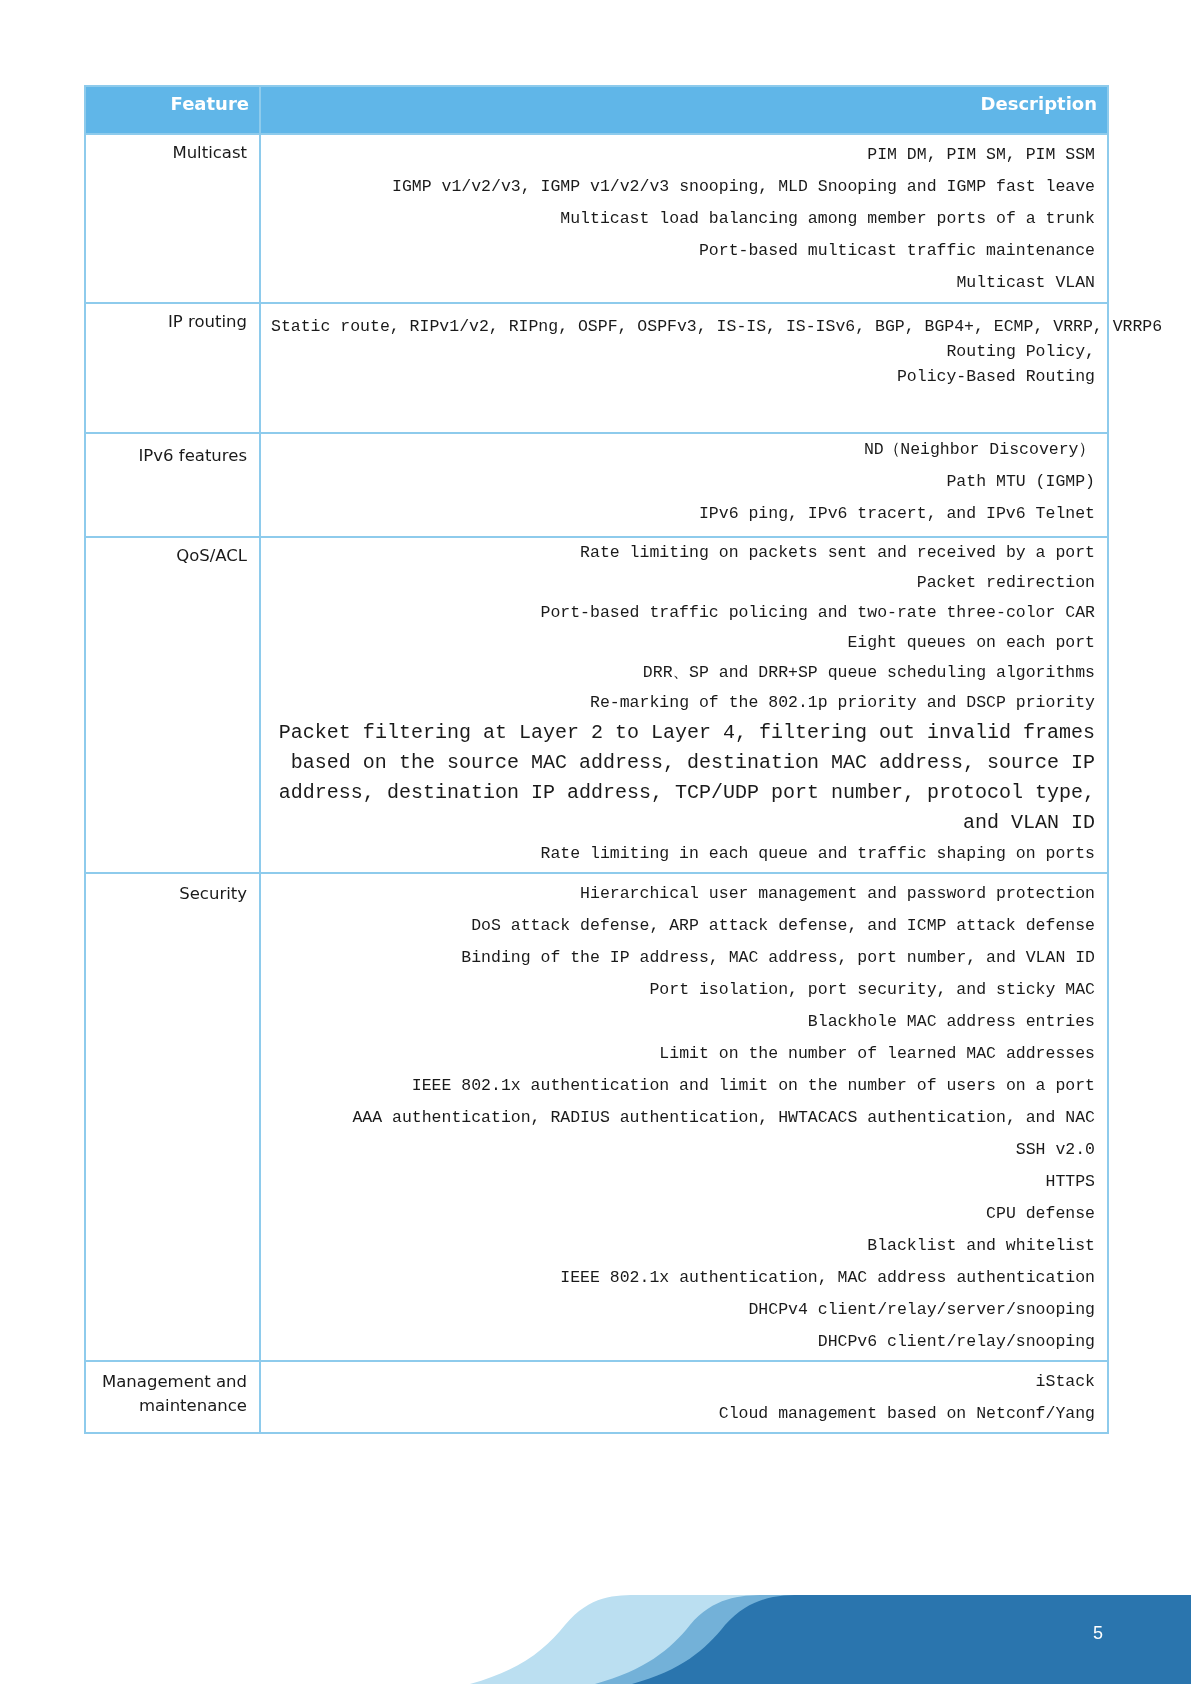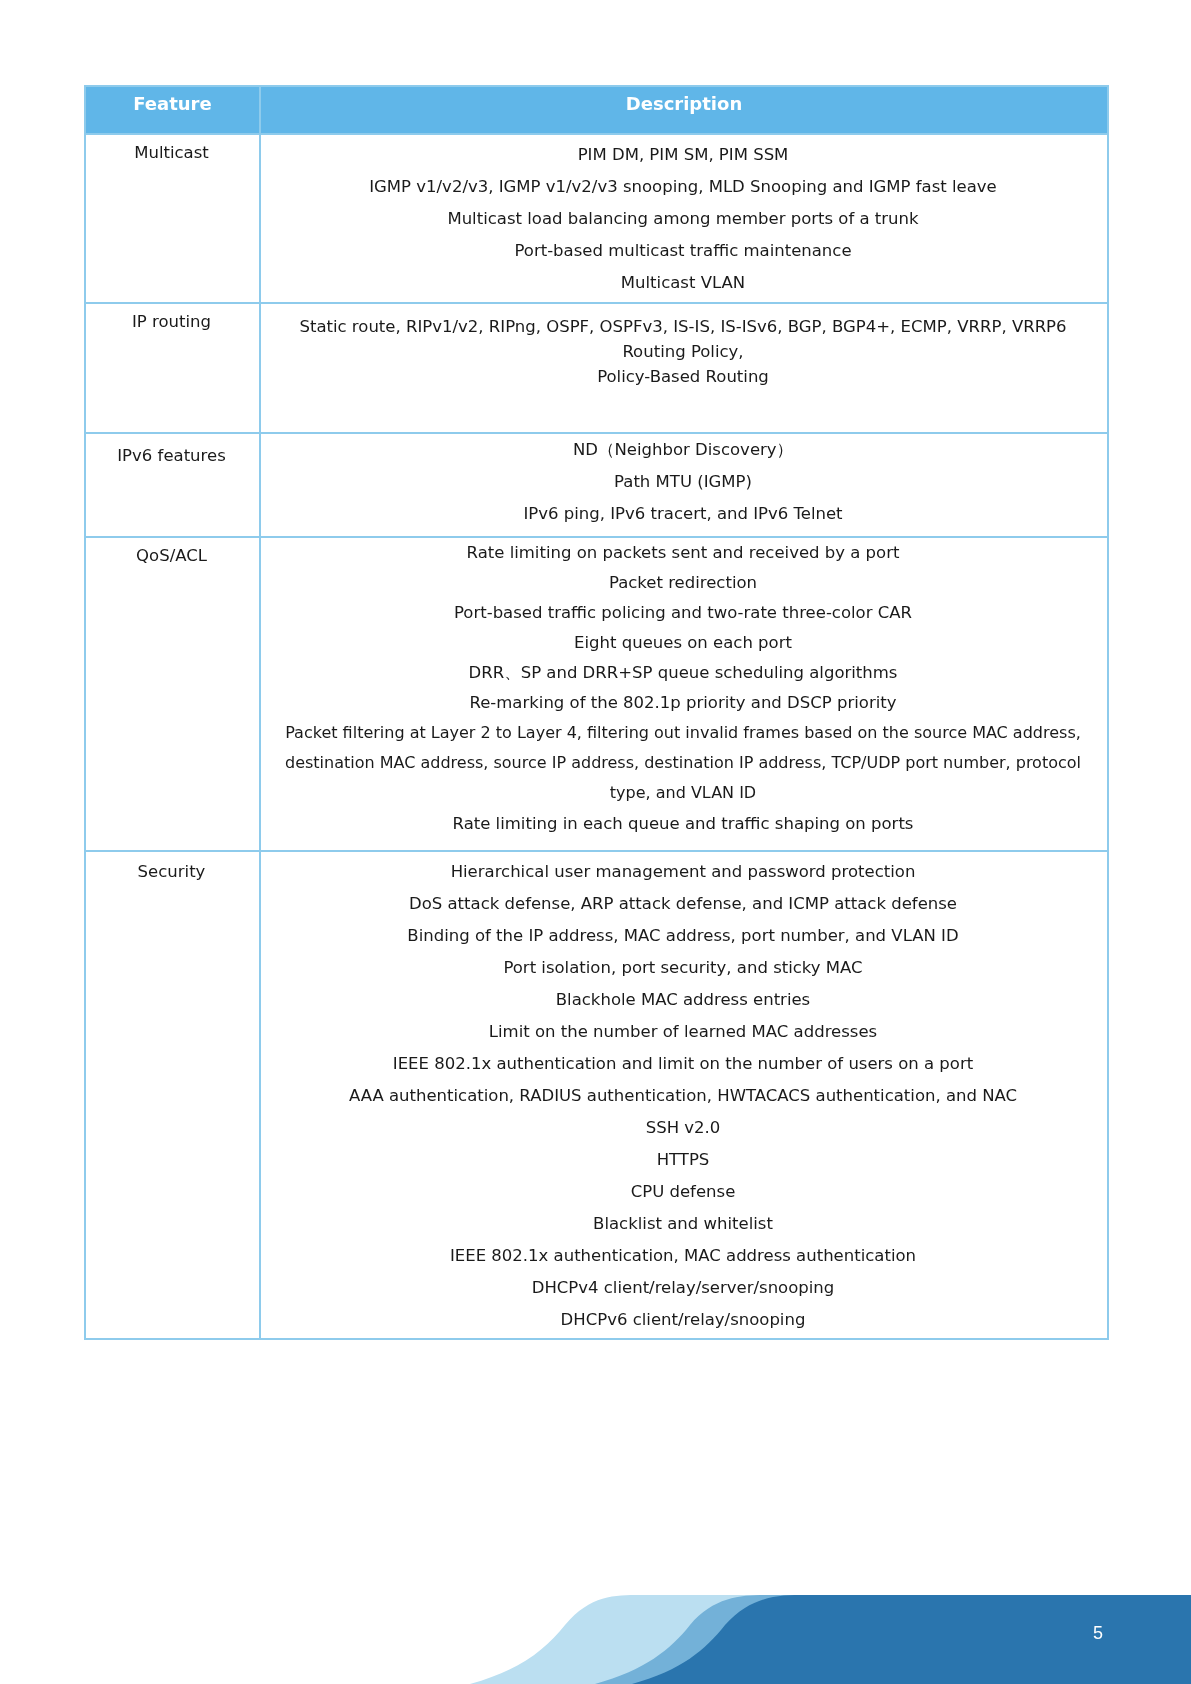--- a/index.html
+++ b/index.html
@@ -9,32 +9,32 @@
     font-family: "DejaVu Sans", "Liberation Sans", sans-serif;
     color: #1a1a1a;
   }
   .spec-table {
     position: absolute; left: 84px; top: 85px; width: 1023px;
     border-collapse: collapse; table-layout: fixed;
   }
   .spec-table col.c1 { width: 175px; }
   .spec-table col.c2 { width: 848px; }
   .spec-table th, .spec-table td {
-    border: 2px solid #8ecbec; vertical-align: top; text-align: center;
+    border: 2px solid #8ecbec; vertical-align: top; text-align: right;
   }
   .spec-table th {
     background: #60b6e8; color: #ffffff; font-weight: bold;
     font-size: 18px; padding: 6px 10px 0 10px; height: 40px;
     border-color: #8ecbec;
   }
   .spec-table td {
     font-size: 16.5px; line-height: 32px; padding: 4px 12px 2px 10px;
   }
   .feat { padding-top: 6px !important; line-height: 24px !important; }
-  .lines div { line-height: 32px; white-space: nowrap; }
+  .lines div { line-height: 32px; white-space: nowrap; font-family: Liberation Mono, monospace; }
   .lines.tight div { line-height: 30px; }
   .lines .wrapline { white-space: normal; line-height: 30px; }
   .lines.ip div { line-height: 25px; }
   .footer {
     position: absolute; left: 0; top: 1595px; width: 1191px; height: 89px;
   }
   .footer svg { position: absolute; left: 0; top: 0; }
   .page-num {
     position: absolute; left: 1093px; top: 1623px; color: #ffffff;
     font-size: 18px; font-family: "Liberation Sans", sans-serif;
@@ -94,21 +94,21 @@
     <tr style="height:314px">
       <td class="feat">QoS/ACL</td>
       <td style="padding-top:0">
         <div class="lines tight">
           <div>Rate limiting on packets sent and received by a port</div>
           <div>Packet redirection</div>
           <div>Port-based traffic policing and two-rate three-color CAR</div>
           <div>Eight queues on each port</div>
           <div>DRR、SP and DRR+SP queue scheduling algorithms</div>
           <div>Re-marking of the 802.1p priority and DSCP priority</div>
-          <div class="wrapline" style="font-size:16px">Packet filtering at Layer 2 to Layer 4, filtering out invalid frames based on the source MAC address, destination MAC address, source IP address, destination IP address, TCP/UDP port number, protocol type, and VLAN ID</div>
+          <div class="wrapline" style="font-size:20px">Packet filtering at Layer 2 to Layer 4, filtering out invalid frames based on the source MAC address, destination MAC address, source IP address, destination IP address, TCP/UDP port number, protocol type, and VLAN ID</div>
           <div style="line-height:32px">Rate limiting in each queue and traffic shaping on ports</div>
         </div>
       </td>
     </tr>
 
     <tr style="height:366px">
       <td class="feat" style="padding-top:8px !important">Security</td>
       <td>
         <div class="lines">
           <div>Hierarchical user management and password protection</div>
@@ -123,20 +123,29 @@
           <div>HTTPS</div>
           <div>CPU defense</div>
           <div>Blacklist and whitelist</div>
           <div>IEEE 802.1x authentication, MAC address authentication</div>
           <div>DHCPv4 client/relay/server/snooping</div>
           <div>DHCPv6 client/relay/snooping</div>
         </div>
       </td>
     </tr>
 
+    <tr style="height:72px">
+      <td class="feat" style="padding-top:8px !important">Management and maintenance</td>
+      <td>
+        <div class="lines">
+          <div>iStack</div>
+          <div>Cloud management based on Netconf/Yang</div>
+        </div>
+      </td>
+    </tr>
   </tbody>
 </table>
 
 <div class="footer">
   <svg width="1191" height="89" viewBox="0 0 1191 89">
     <path d="M470 89 C520 75 545 55 565 30 C590 0 615 0 640 0 L1191 0 L1191 89 Z" fill="#bbdff1"></path>
     <path d="M595 89 C645 75 670 55 690 30 C715 0 745 0 770 0 L1191 0 L1191 89 Z" fill="#73b1d8"></path>
     <path d="M632 89 C682 75 705 55 725 30 C752 0 780 0 805 0 L1191 0 L1191 89 Z" fill="#2a75ae"></path>
   </svg>
 </div>

